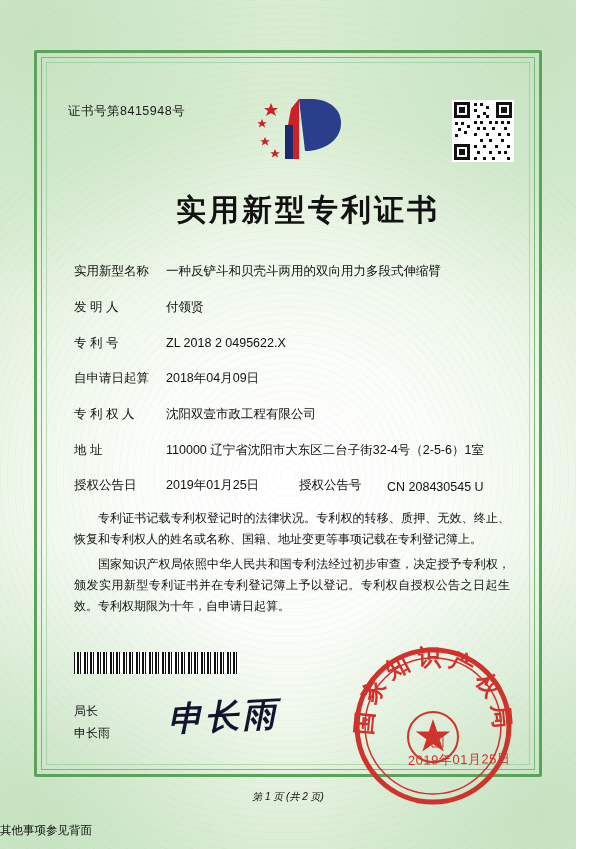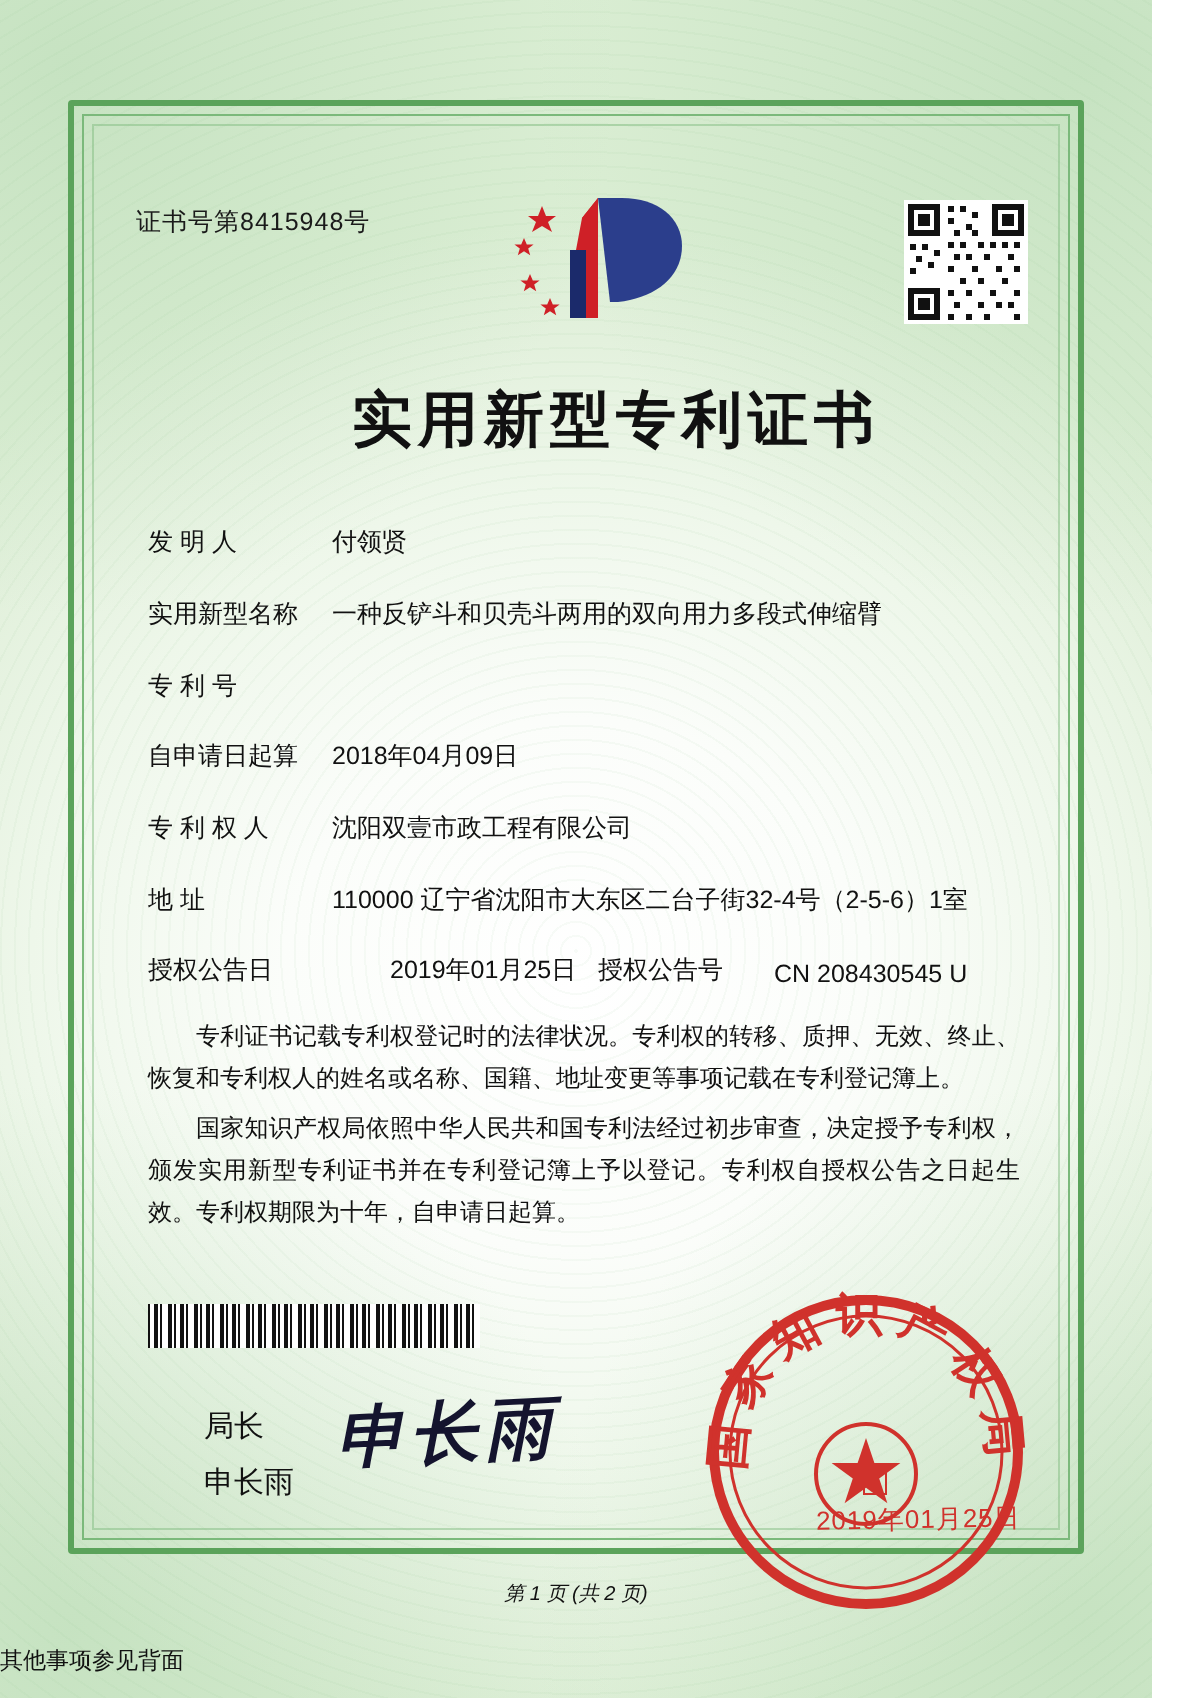--- a/index.html
+++ b/index.html
@@ -119,21 +119,21 @@
     flex: 1 1 auto;
   }
 
   .field-row-split {
     display: flex;
     align-items: flex-start;
     font-size: 12.5px;
     color: #111;
     margin-bottom: 14px;
   }
-  .split-left { flex: 0 0 225px; display: flex; gap: 29px; }
+  .split-left { flex: 0 0 225px; display: flex; }
   .split-right { flex: 1 1 auto; display: flex; align-items: flex-end; }
   .split-left .field-label { width: 92px; }
   .split-right .field-label { width: 88px; }
 
   .paragraphs {
     position: absolute;
     left: 74px;
     right: 66px;
     top: 508px;
     font-size: 12px;
@@ -158,24 +158,23 @@
       #111 3px, #111 5px, #fff 5px, #fff 6px,
       #111 6px, #111 7px, #fff 7px, #fff 10px,
       #111 10px, #111 12px, #fff 12px, #fff 13px
     );
   }
 
   .signature-block {
     position: absolute;
     left: 74px;
     top: 700px;
-    font-size: 15px;
+    font-size: 12px;
     line-height: 1.85;
     color: #111;
-    margin-left: 28px;
   }
 
   .handwriting {
     position: absolute;
     left: 168px;
     top: 694px;
     font-family: "DejaVu Serif", serif;
     font-style: italic;
     font-size: 34px;
     font-weight: bold;
@@ -304,29 +303,30 @@
           <rect x="40" y="57" width="3" height="3"></rect>
           <rect x="55" y="57" width="3" height="3"></rect>
       </g>
     </svg>
   </div>
 
   <div class="title">实用新型专利证书</div>
 
   <div class="fields">
     <div class="field">
+      <span class="field-label">实用新型名称</span>
+      <span class="field-value">一种反铲斗和贝壳斗两用的双向用力多段式伸缩臂</span>
+    </div>
+    <div class="field">
       <span class="field-label">发 明 人</span>
       <span class="field-value">付领贤</span>
     </div>
     <div class="field">
-      <span class="field-label">实用新型名称</span>
-      <span class="field-value">一种反铲斗和贝壳斗两用的双向用力多段式伸缩臂</span>
-    </div>
-    <div class="field">
       <span class="field-label">专 利 号</span>
+      <span class="field-value">ZL 2018 2 0495622.X</span>
     </div>
     <div class="field">
       <span class="field-label">自申请日起算</span>
       <span class="field-value">2018年04月09日</span>
     </div>
     <div class="field">
       <span class="field-label">专 利 权 人</span>
       <span class="field-value">沈阳双壹市政工程有限公司</span>
     </div>
     <div class="field">

